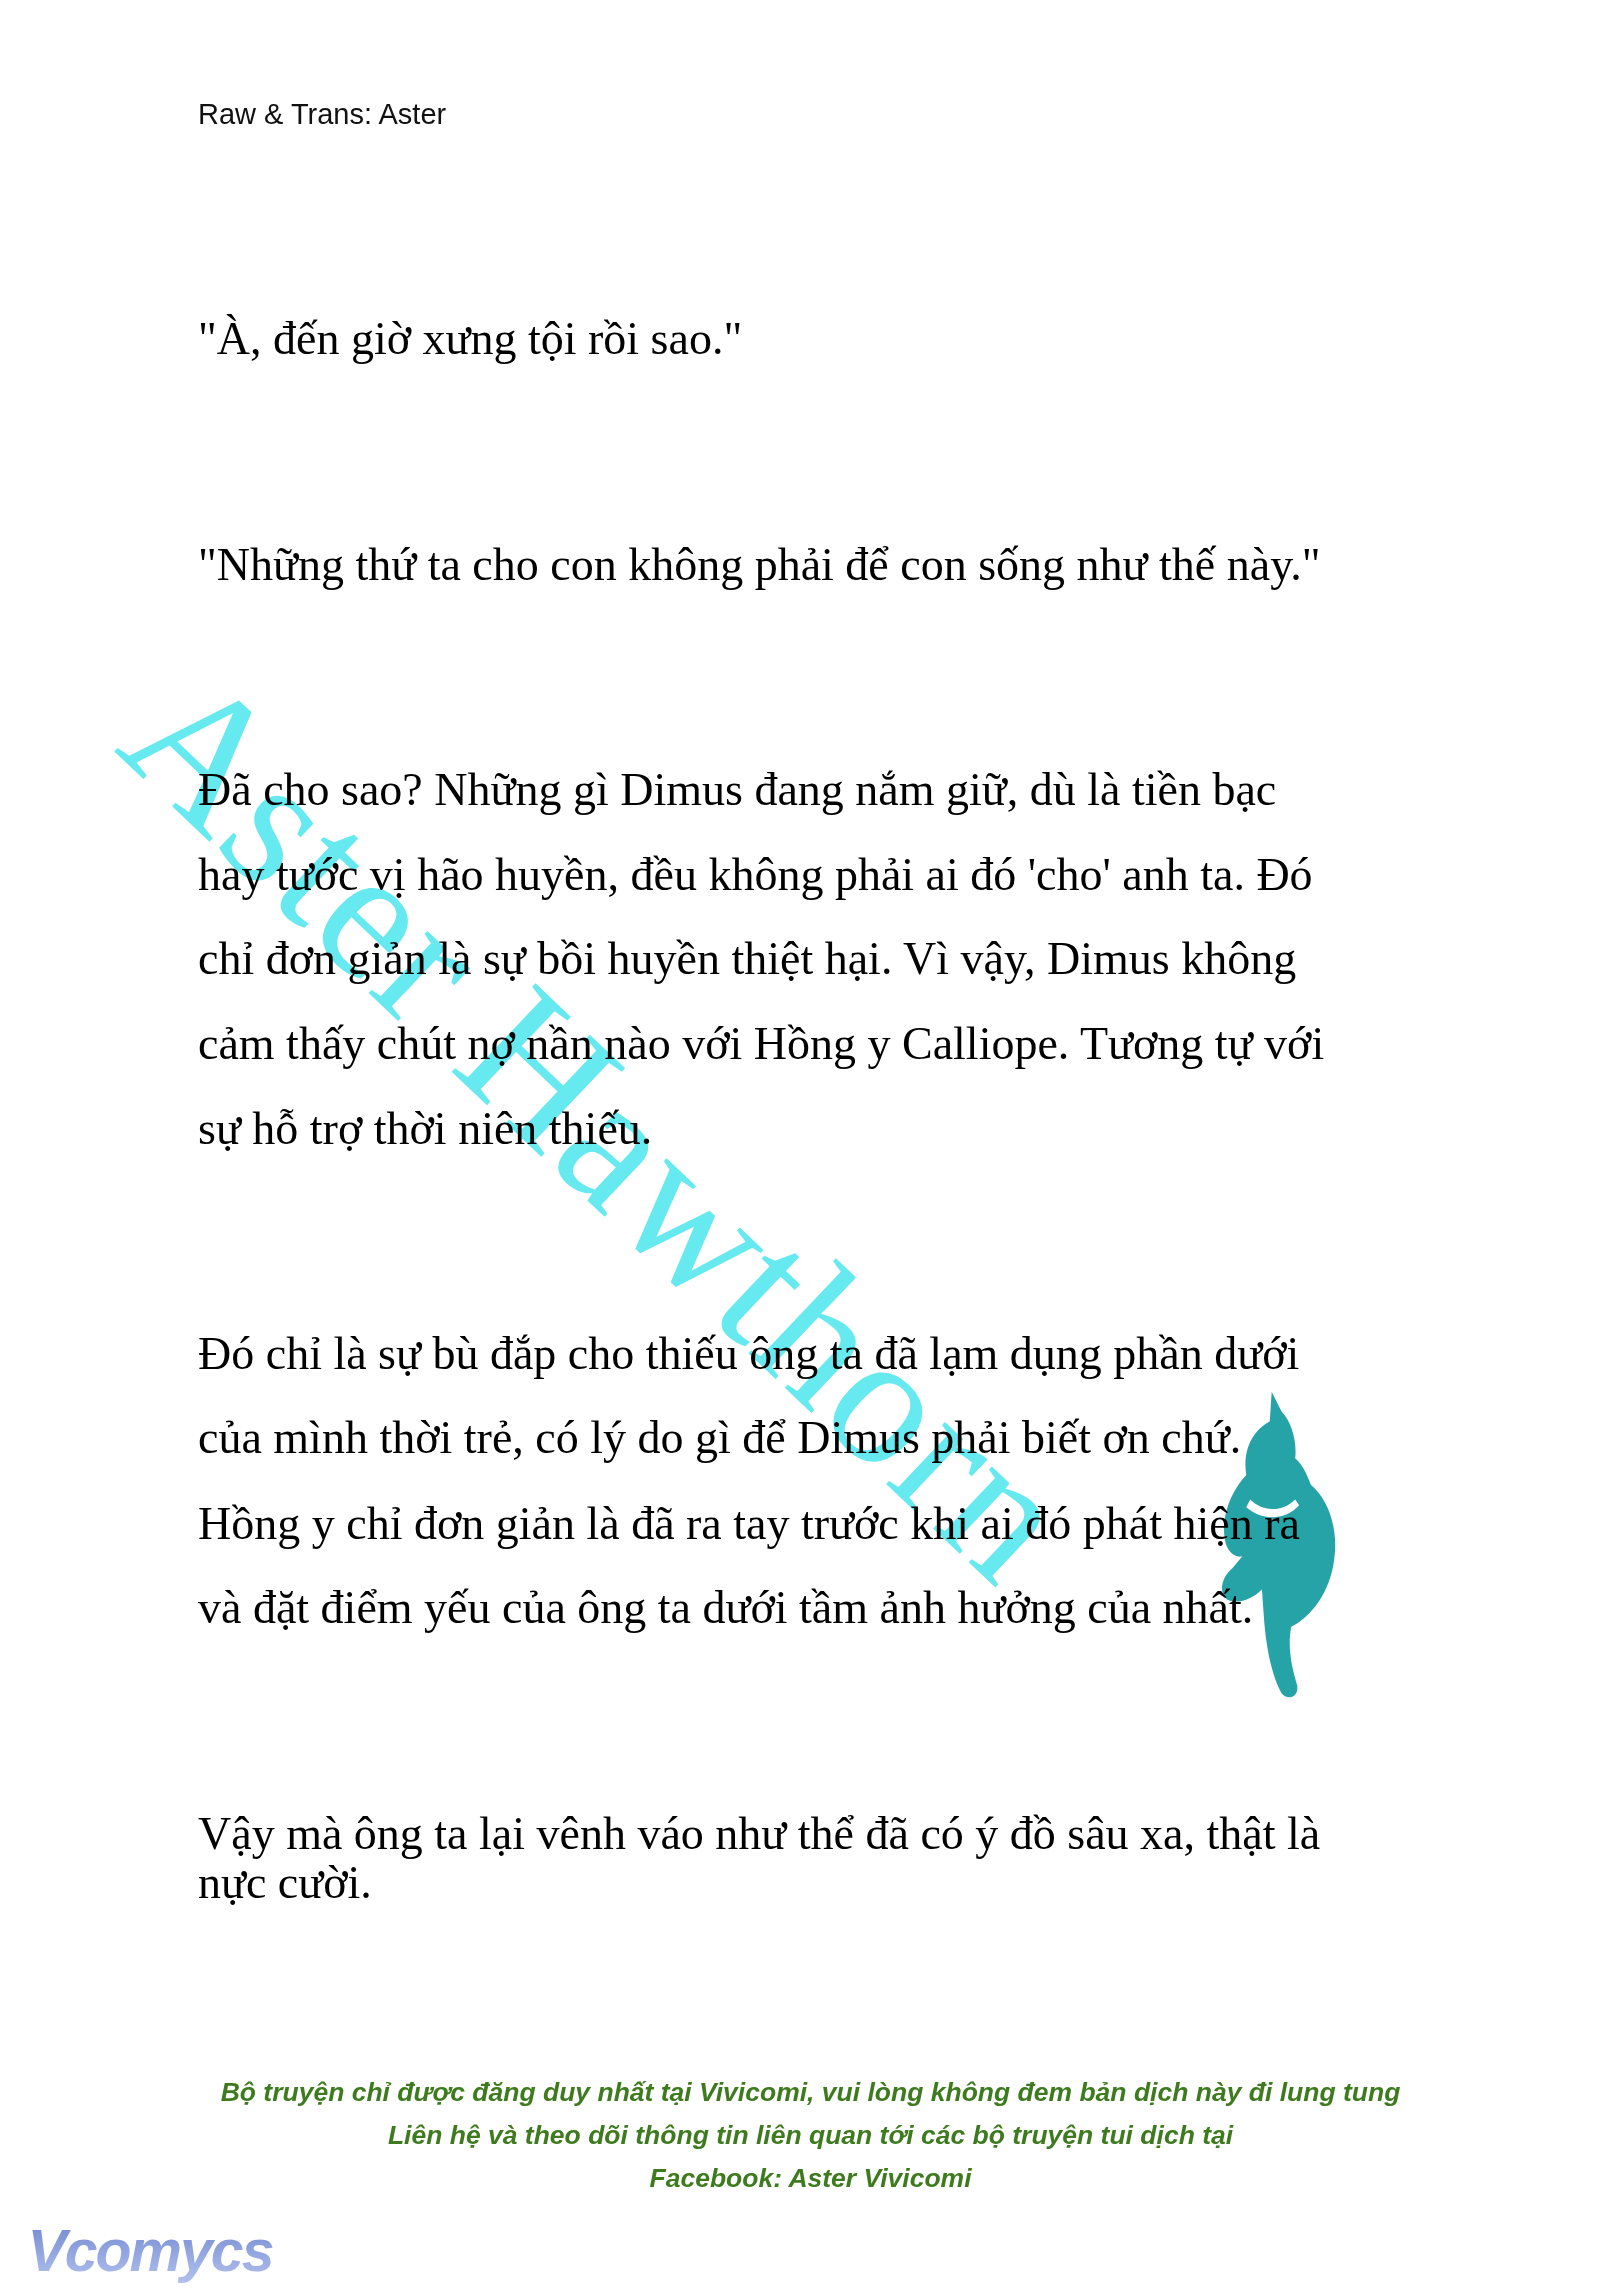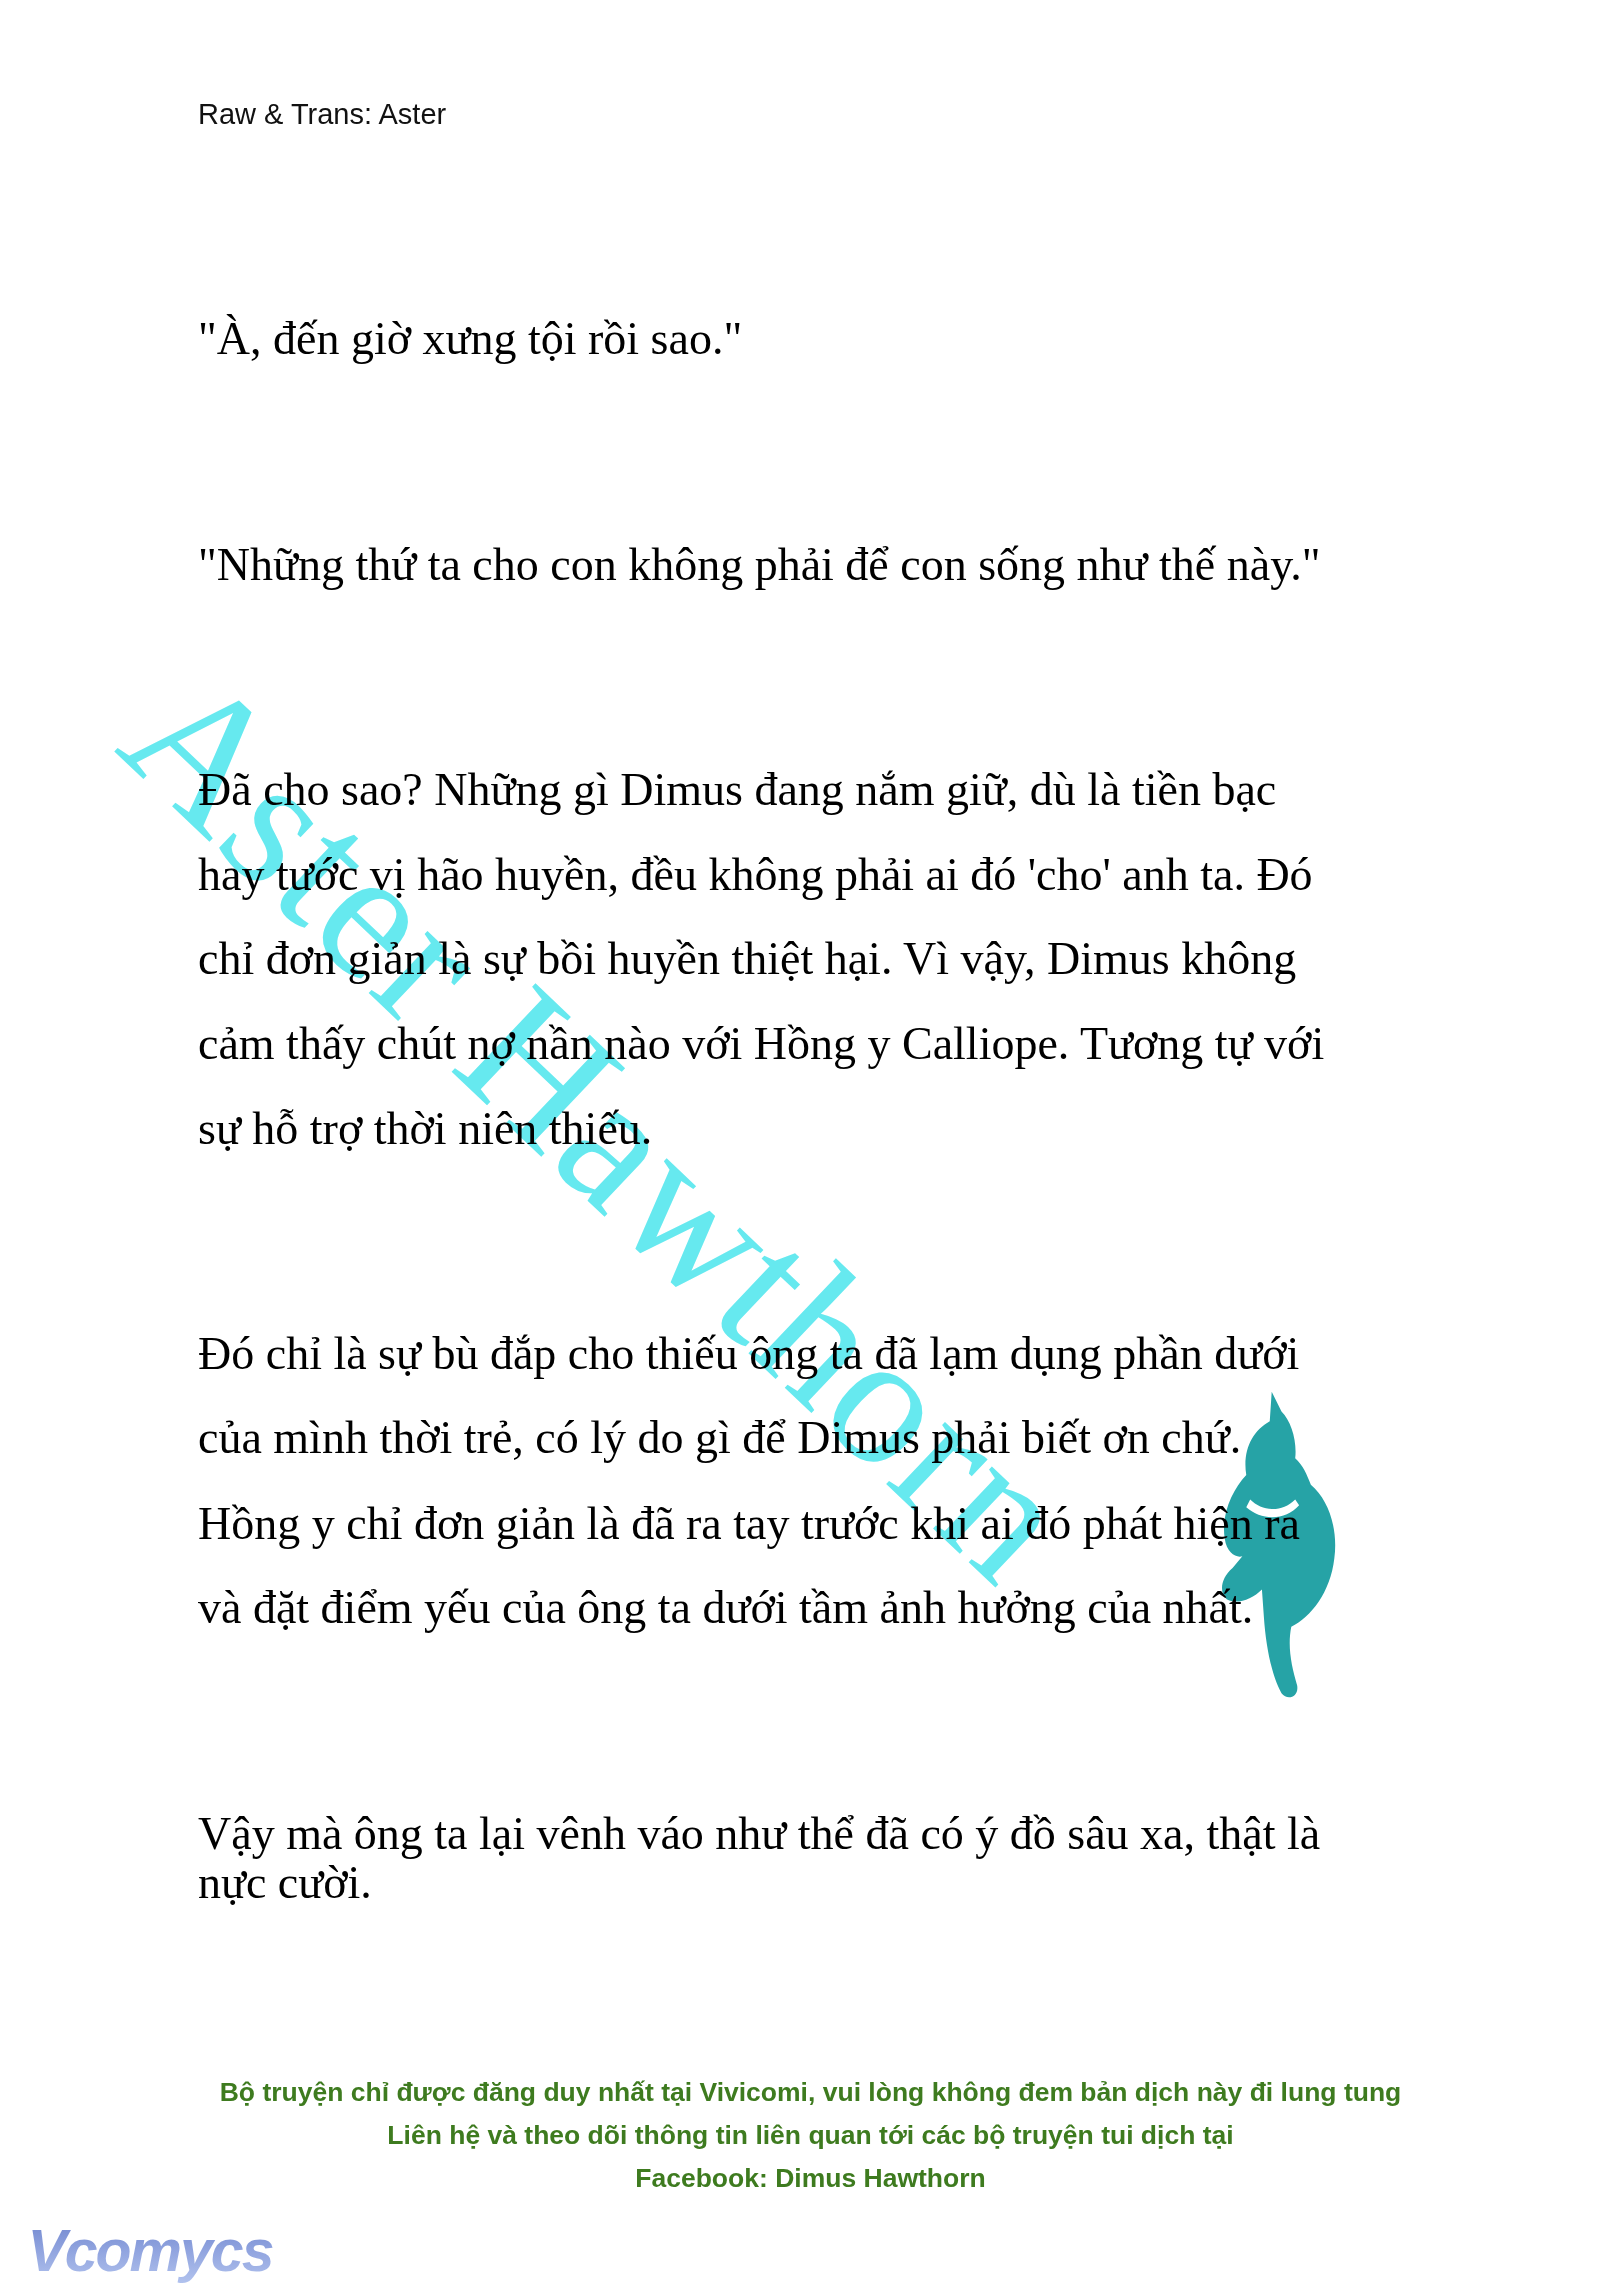--- a/index.html
+++ b/index.html
@@ -14,21 +14,21 @@
     white-space:nowrap; line-height:1; z-index:3;
   }
   .watermark {
     position:absolute; left:230px; top:627px;
     font-family:"Liberation Serif", serif; font-size:186px; color:#5ee8ef;
     transform-origin:0 0; transform:rotate(43.5deg);
     white-space:nowrap; z-index:2; opacity:0.95; letter-spacing:2px;
   }
   .footer-line {
     position:absolute; left:0; width:1621px; text-align:center;
-    font-family:"Liberation Sans", sans-serif; font-weight:bold; 
+    font-family:"Liberation Sans", sans-serif; font-weight:bold; font-style:italic;
     font-size:26.5px; color:#3e7b1f; line-height:1;
   }
   .logo {
     position:absolute; left:27.4px; top:2217px;
     font-family:"Liberation Sans", sans-serif; font-weight:bold; font-style:italic;
     font-size:59px; color:#8fa6dc; letter-spacing:-2px;
     background:linear-gradient(180deg,#6f85cf,#b3c4ef); -webkit-background-clip:text; background-clip:text;
     -webkit-text-fill-color:transparent;
   }
   .cat { position:absolute; left:1213px; top:1382px; width:137px; height:323px; z-index:1; }
@@ -57,16 +57,16 @@
 <div class="line" style="top:1331px">Đó chỉ là sự bù đắp cho thiếu ông ta đã lạm dụng phần dưới</div>
 <div class="line" style="top:1415px">của mình thời trẻ, có lý do gì để Dimus phải biết ơn chứ.</div>
 <div class="line" style="top:1501px">Hồng y chỉ đơn giản là đã ra tay trước khi ai đó phát hiện ra</div>
 <div class="line" style="top:1585px">và đặt điểm yếu của ông ta dưới tầm ảnh hưởng của nhất.</div>
 
 <div class="line" style="top:1811px">Vậy mà ông ta lại vênh váo như thể đã có ý đồ sâu xa, thật là</div>
 <div class="line" style="top:1860px">nực cười.</div>
 
 <div class="footer-line" style="top:2079px">Bộ truyện chỉ được đăng duy nhất tại Vivicomi, vui lòng không đem bản dịch này đi lung tung</div>
 <div class="footer-line" style="top:2122px">Liên hệ và theo dõi thông tin liên quan tới các bộ truyện tui dịch tại</div>
-<div class="footer-line" style="top:2165px">Facebook: Dimus Hawthorn</div>
+<div class="footer-line" style="top:2165px">Facebook: Aster Vivicomi</div>
 
 <div class="logo">Vcomycs</div>
 
 
 </body></html>

